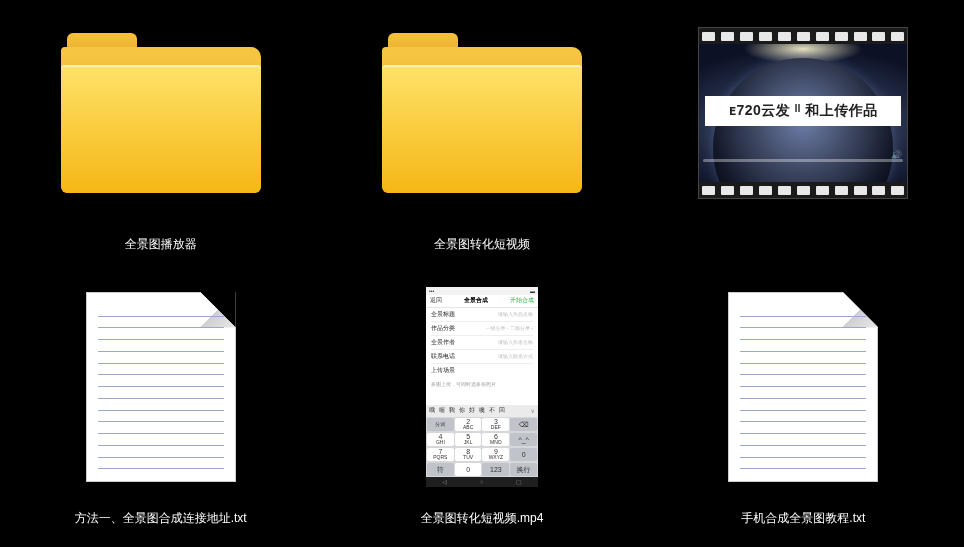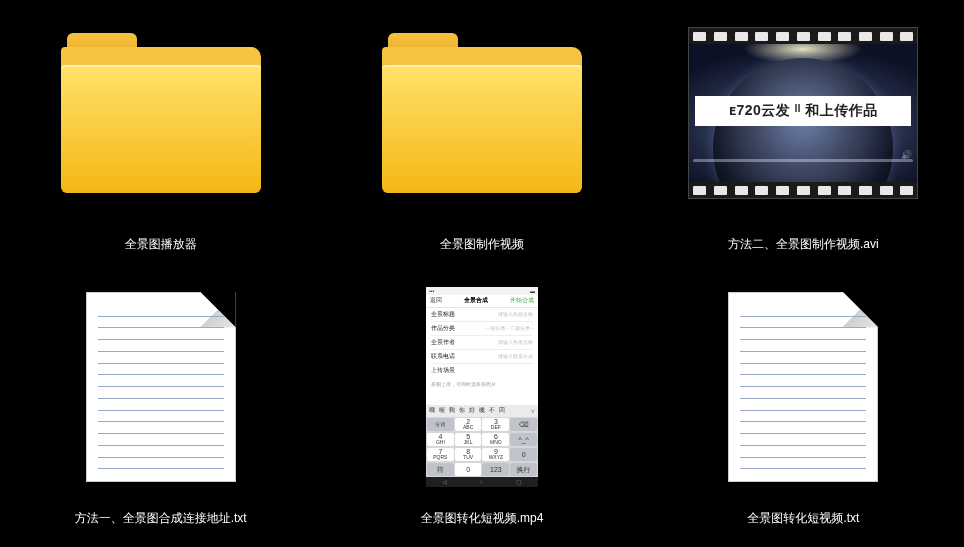--- a/index.html
+++ b/index.html
@@ -20,21 +20,21 @@
     height: 100%;
   }
   .cell {
     display: flex;
     flex-direction: column;
     align-items: center;
     justify-content: flex-start;
     padding-top: 8px;
   }
   .thumb {
-    width: 230px;
+    width: 210px;
     height: 210px;
     display: flex;
     align-items: center;
     justify-content: center;
   }
   .label {
     margin-top: 18px;
     color: #fff;
     font-size: 12px;
     text-align: center;
@@ -314,21 +314,21 @@
   </div>
 
   <div class="cell">
     <div class="thumb">
       <div class="folder">
           <div class="folder-tab"></div>
           <div class="folder-back"></div>
           <div class="folder-front"></div>
         </div>
     </div>
-    <div class="label">全景图制作视频</div>
+    <div class="label">全景图转化短视频</div>
   </div>
 
   <div class="cell">
     <div class="thumb">
       <div class="video">
         <div class="filmstrip top">
             <i></i>
             <i></i>
             <i></i>
             <i></i>
@@ -354,21 +354,20 @@
             <i></i>
             <i></i>
             <i></i>
             <i></i>
             <i></i>
             <i></i>
             <i></i>
           </div>
       </div>
     </div>
-    <div class="label">方法二、全景图制作视频.avi</div>
   </div>
 
   <div class="cell">
     <div class="thumb">
       <div class="textfile">
         <div class="fold2"></div>
           <div class="fold"></div>
         <div class="lines">
             <span></span>
             <span></span>
@@ -528,16 +527,16 @@
             <span></span>
             <span></span>
             <span></span>
             <span></span>
             <span></span>
             <span></span>
             <span></span>
           </div>
       </div>
     </div>
-    <div class="label">全景图转化短视频.txt</div>
+    <div class="label">手机合成全景图教程.txt</div>
   </div>
 
 </div>
 
 </body></html>

